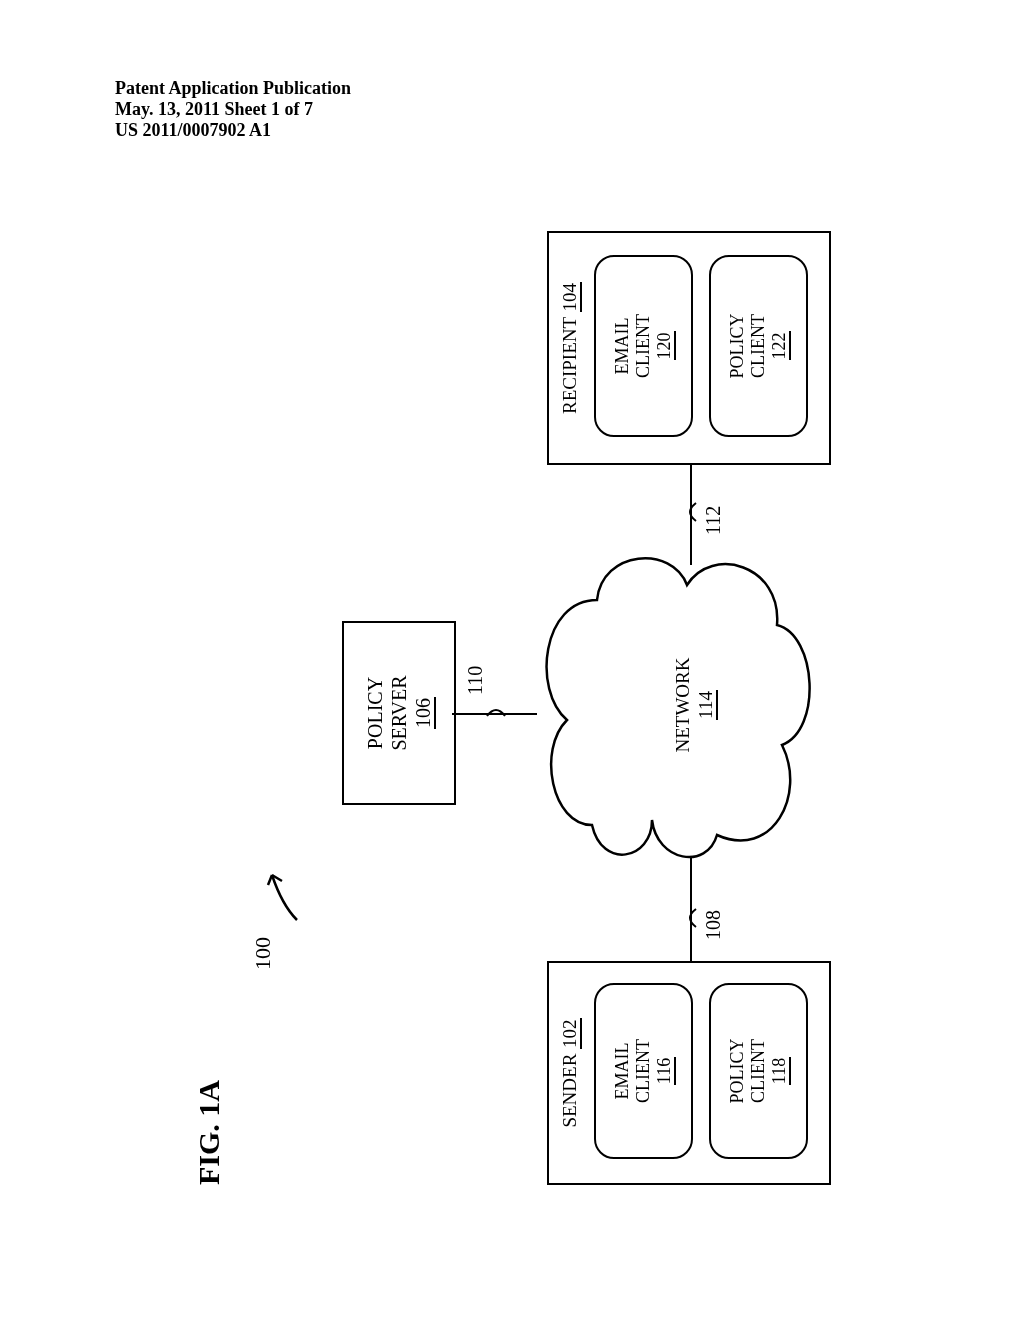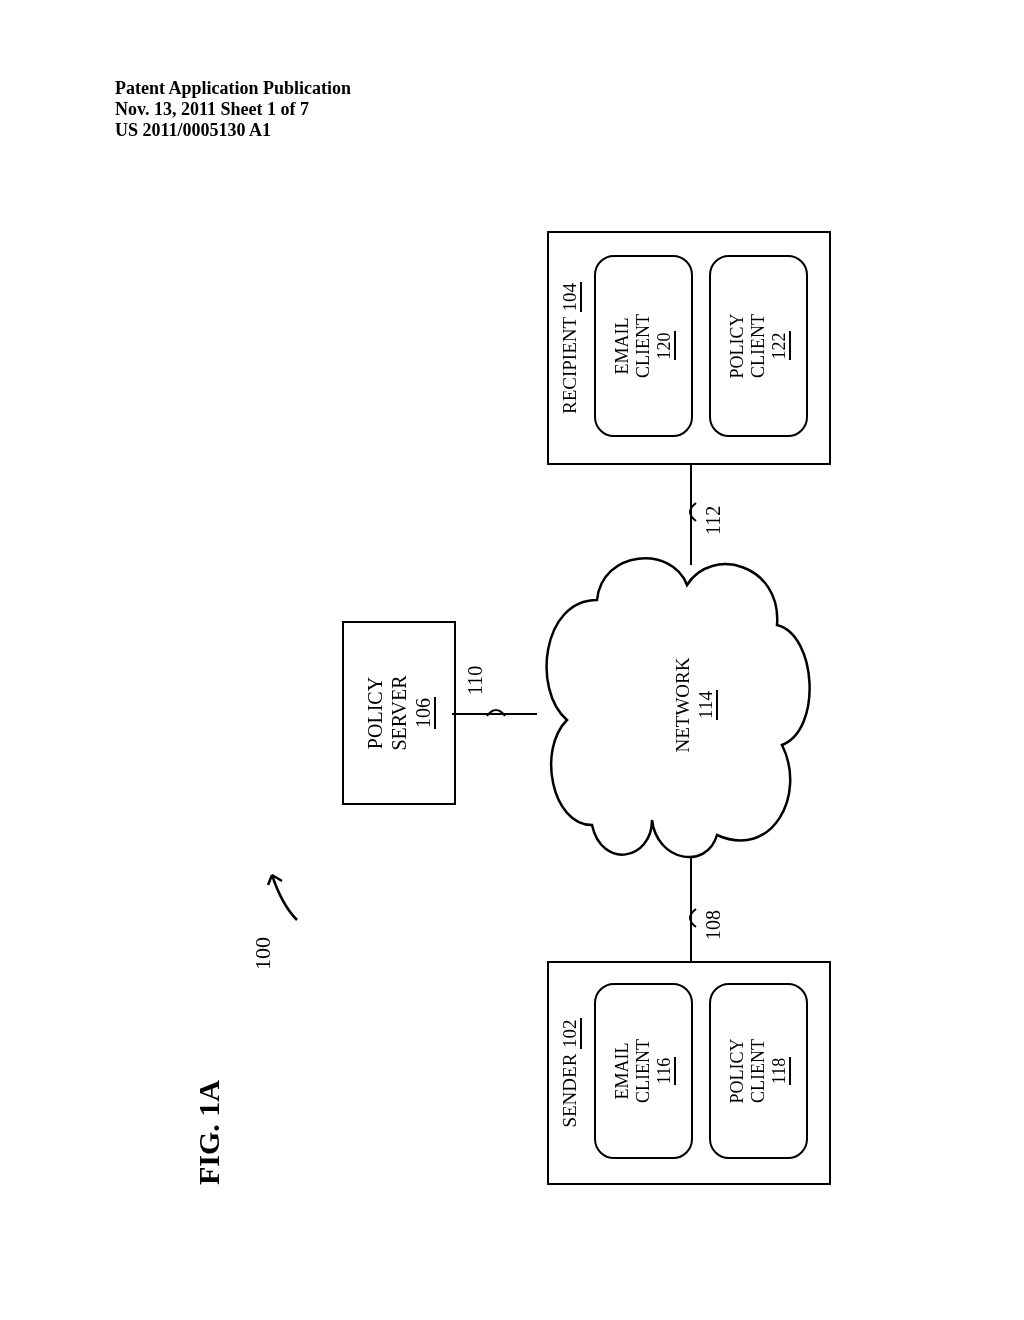--- a/index.html
+++ b/index.html
@@ -153,22 +153,22 @@
   .tick112 { left: 702px; top: 530px; }
   .tick110 { left: 504px; top: 336px; transform: rotate(90deg); }
 </style>
 </head>
 <body>
 
 <div class="page">
 
   <div class="header">
     <span>Patent Application Publication</span>
-    <span class="mid">Nov. 13, 2011  Sheet 1 of 7</span>
-    <span class="right">US 2011/0005130 A1</span>
+    <span class="mid">May. 13, 2011  Sheet 1 of 7</span>
+    <span class="right">US 2011/0007902 A1</span>
   </div>
 
   <div class="rot">
 
     <div class="fig-label">FIG. 1A</div>
 
     <div class="sys-num">100</div>
     <div class="sys-arrow">
       <svg viewBox="0 0 70 40">
         <path d="M5 35 Q 20 20 50 10" stroke="#000" stroke-width="2.5" fill="none"></path>

